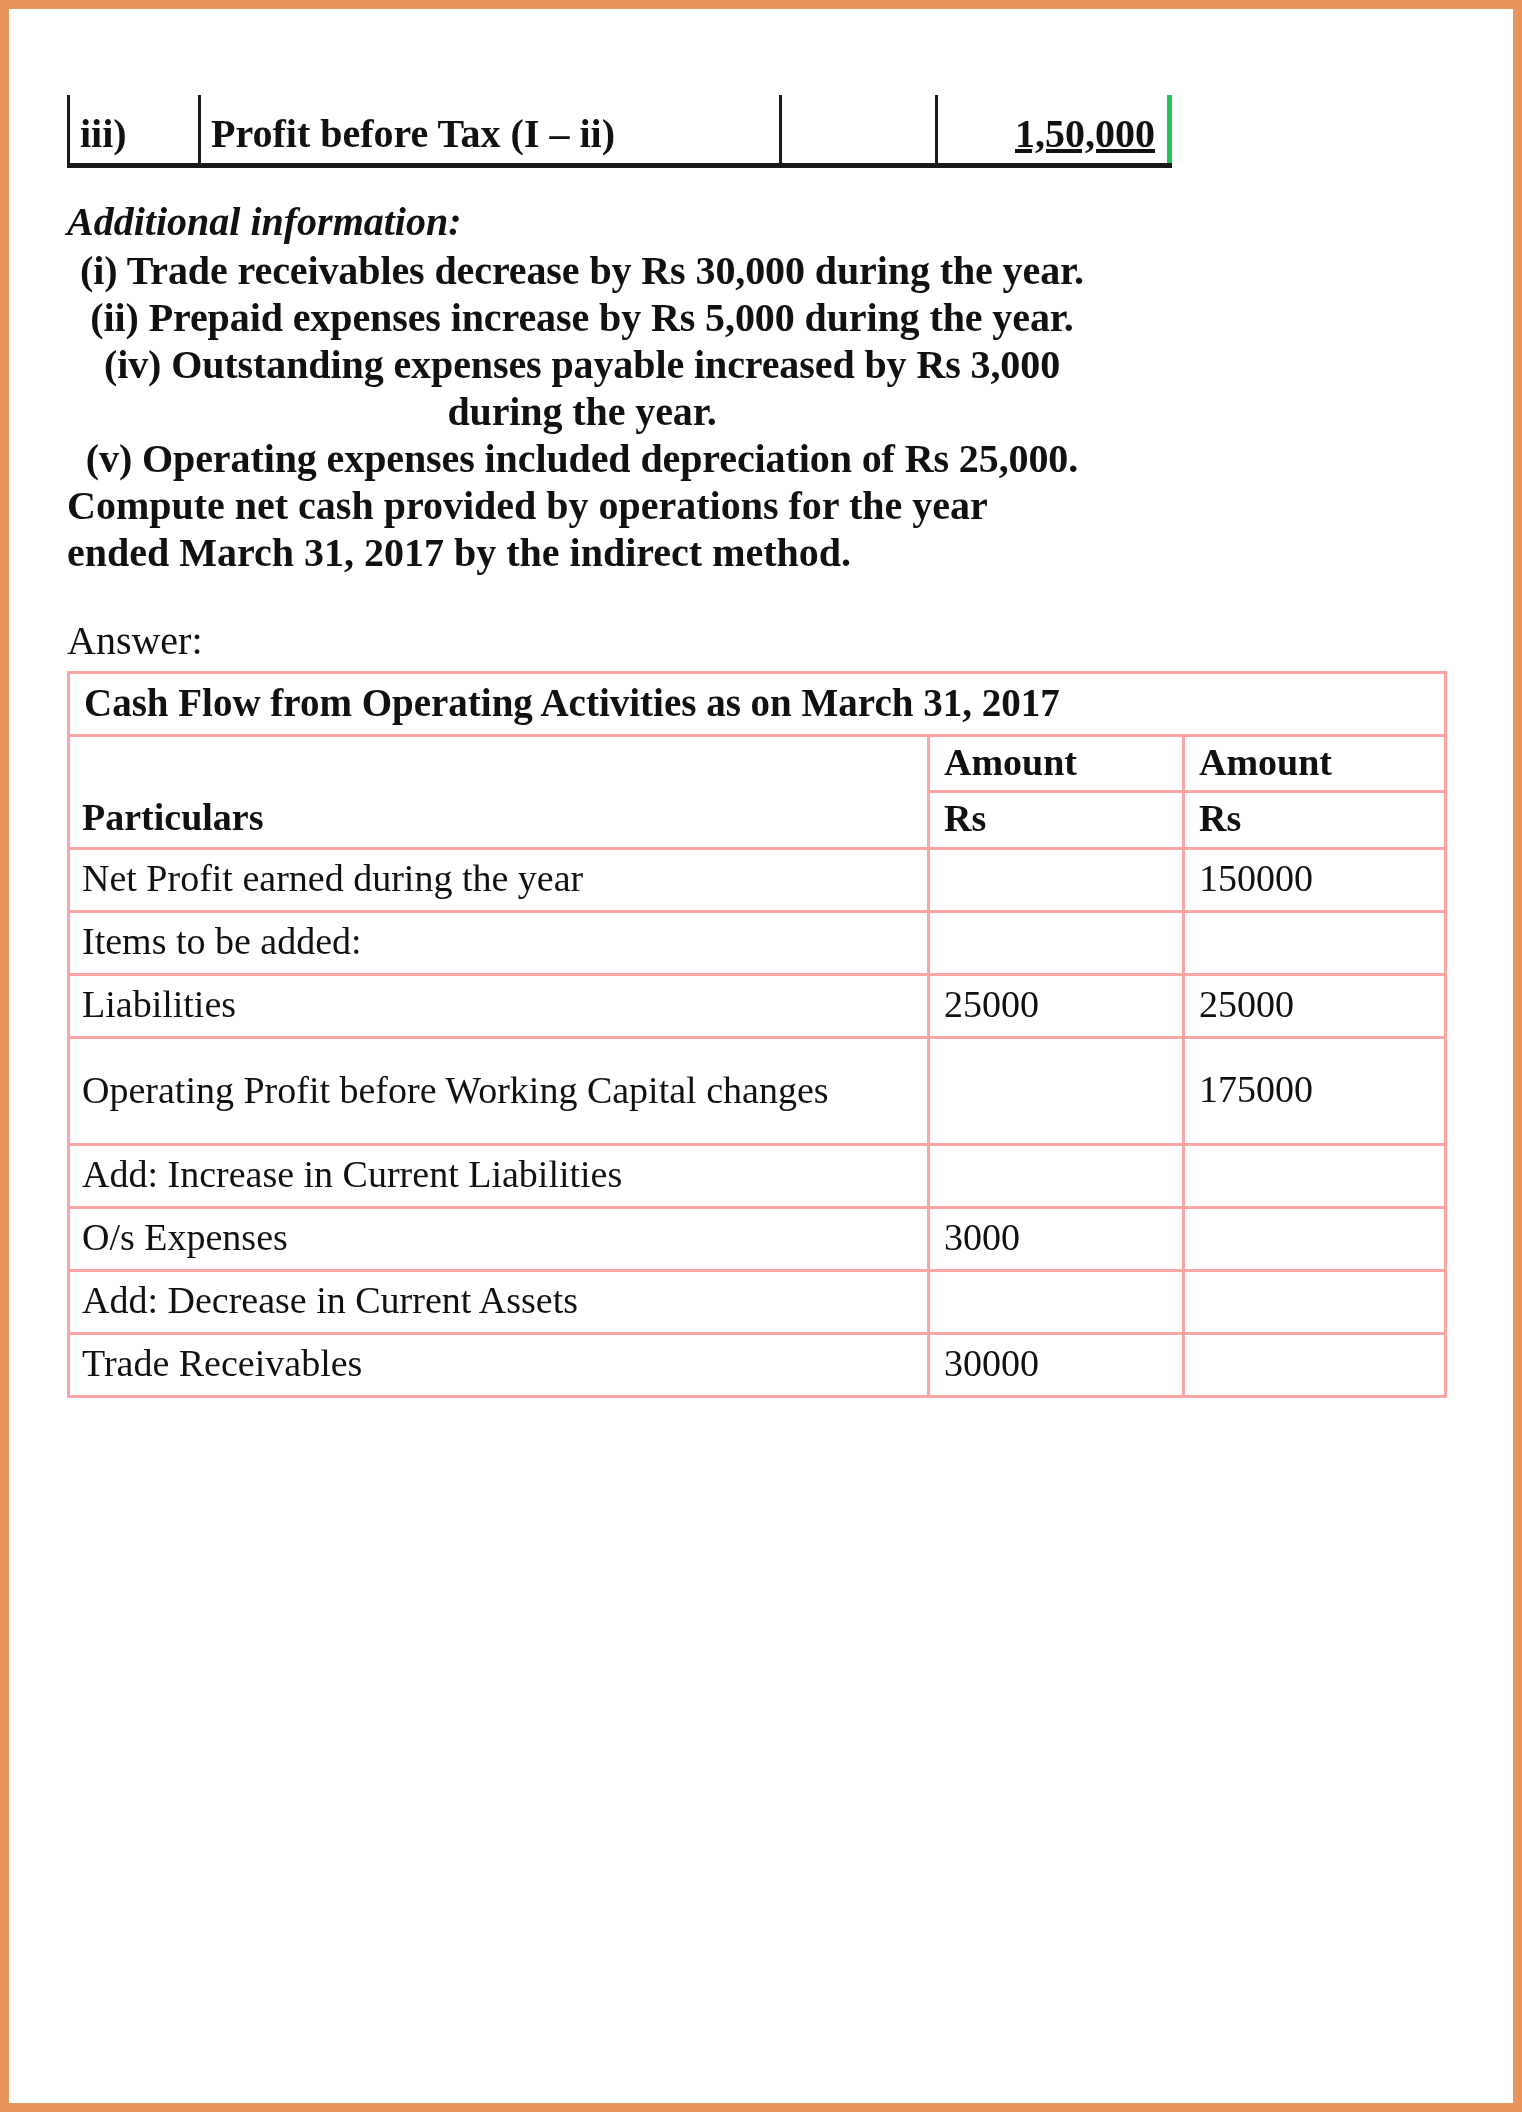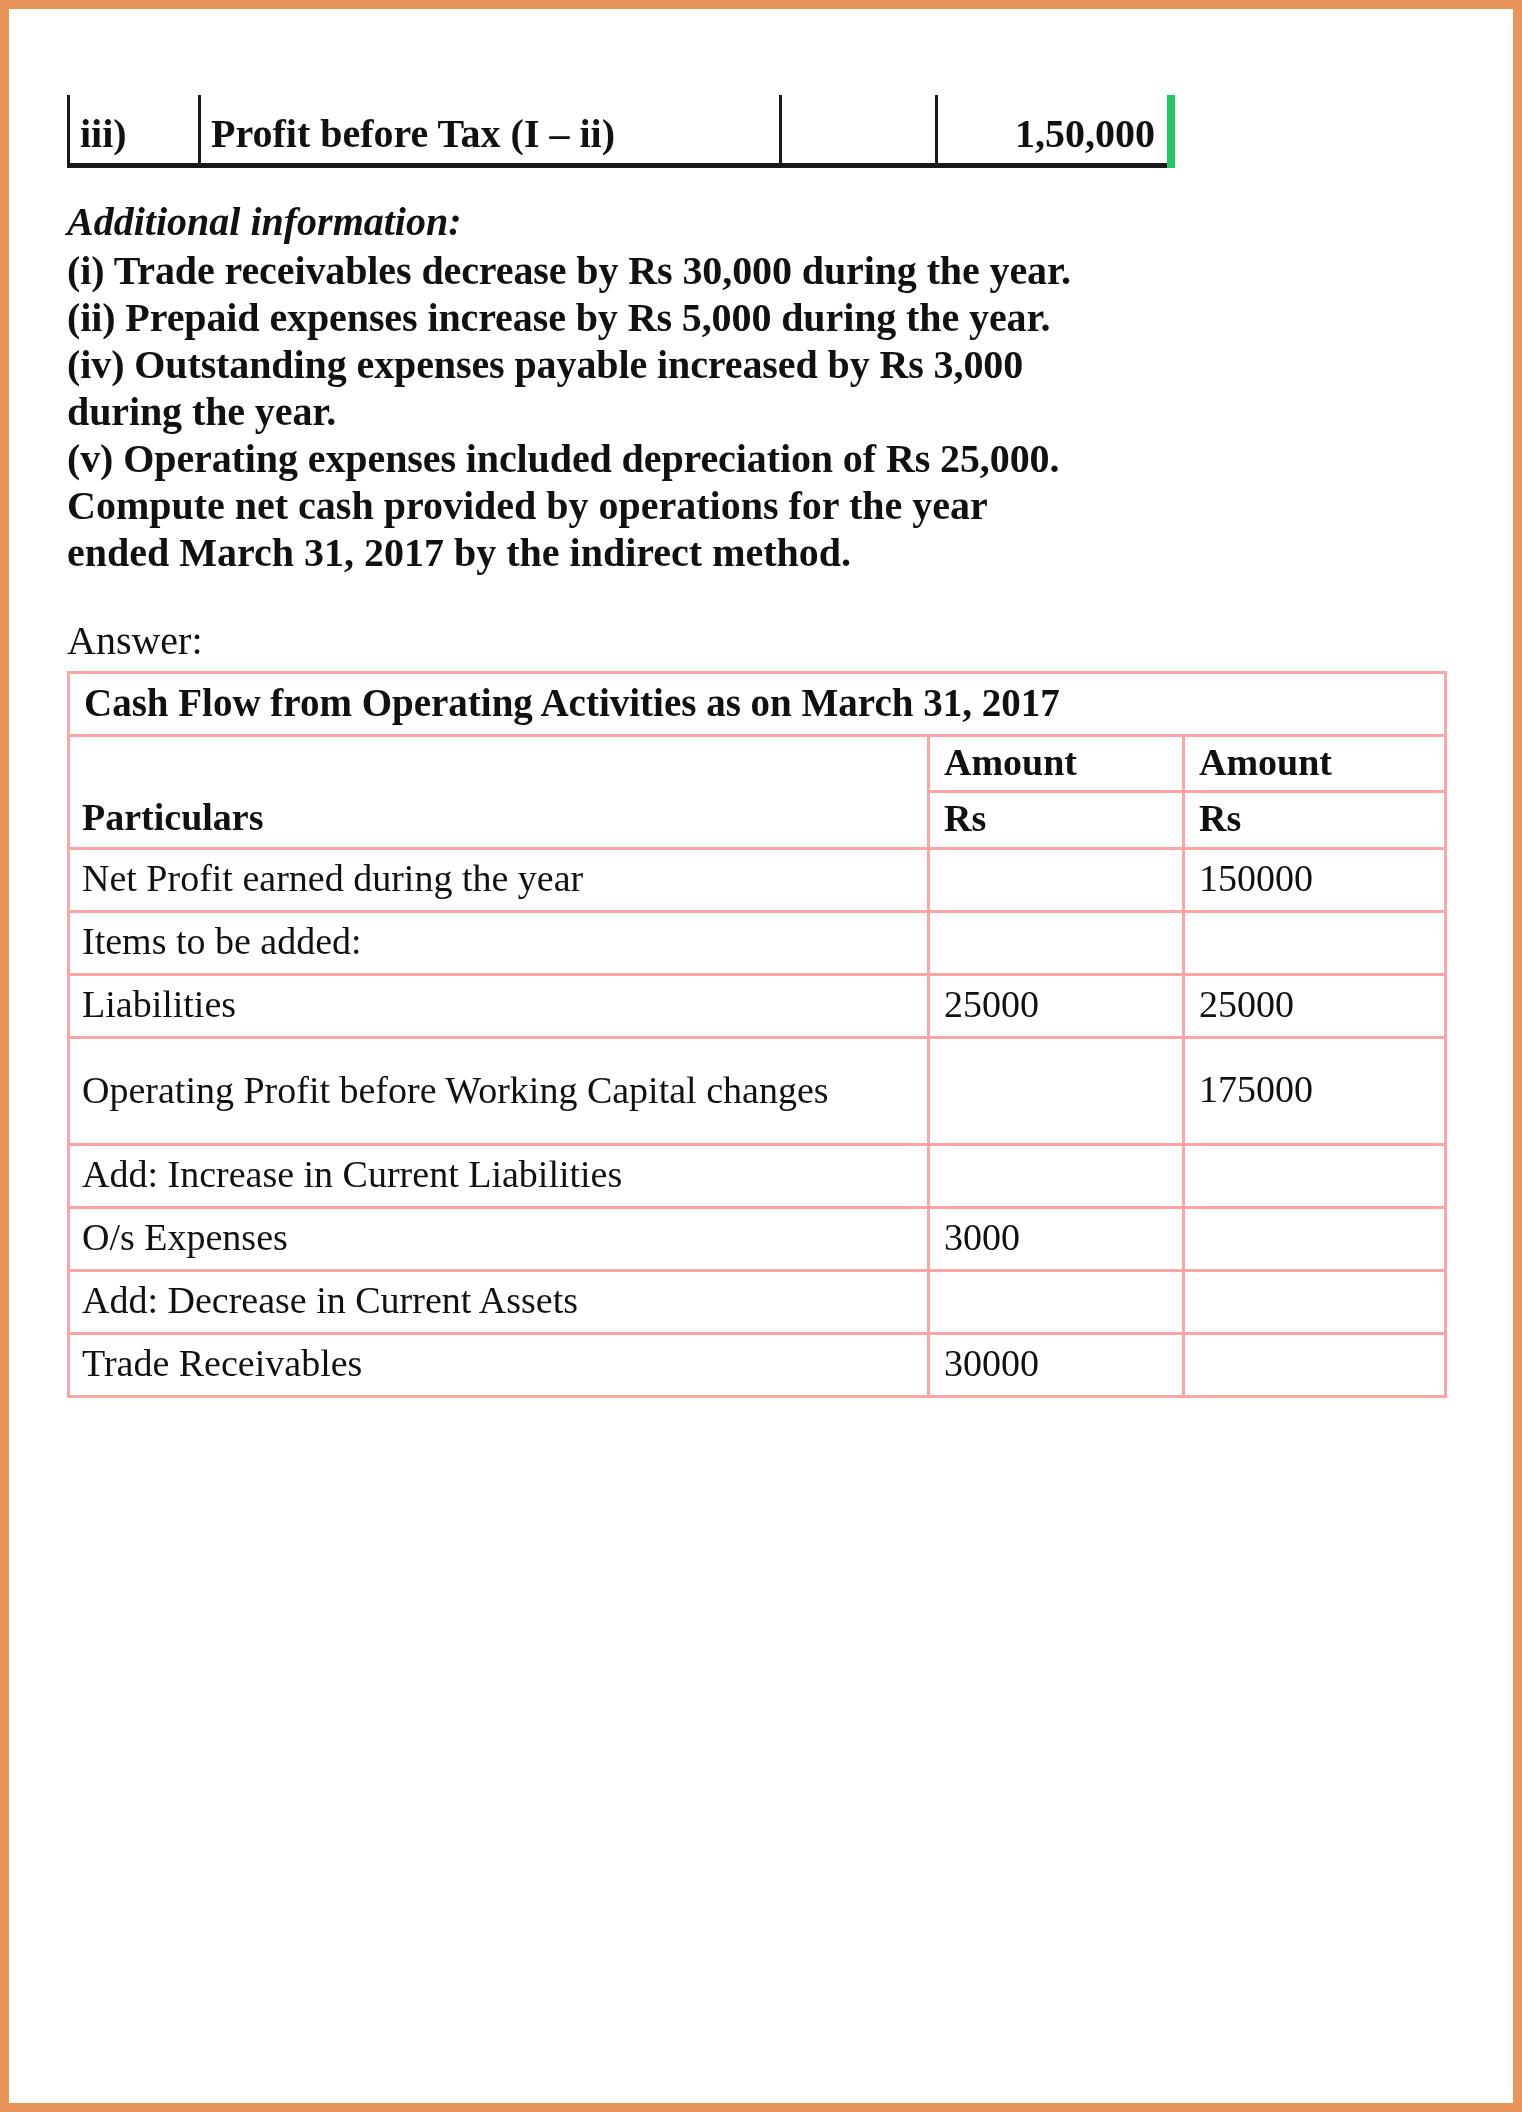--- a/index.html
+++ b/index.html
@@ -48,41 +48,42 @@
     font-size: 40px;
     line-height: 1.05;
     padding: 4px 8px 8px 10px;
     vertical-align: bottom;
     height: 56px;
     white-space: nowrap;
   }
   .top-table td.c-sno   { width: 110px; }
   .top-table td.c-desc  { width: 560px; }
   .top-table td.c-amt1  { width: 135px; }
-  .top-table td.c-amt2  { width: 207px; text-align: right; border-right: 8px solid #22c55e; padding-right: 12px;}
+  .top-table td.c-amt2  { width: 207px; text-align: right; border-right: 5px solid #22c55e; padding-right: 12px; text-decoration: underline;}
 
   
   .prose {
     margin-top: 30px;
     margin-left: 8px;
     width: 1030px;
   }
   .heading-italic {
     font-style: italic;
     font-weight: bold;
     font-size: 40px;
     line-height: 1.18;
     margin: 0 0 2px 0;
   }
   .info-line {
     font-weight: bold;
     font-size: 40px;
     line-height: 1.175;
     margin: 0;
     letter-spacing: -0.1px;
+    text-align: center;
   }
   .compute-block {
     font-weight: bold;
     font-size: 40px;
     line-height: 1.18;
     margin: 0;
   }
   .answer-label {
     font-weight: normal;
     font-size: 40px;

